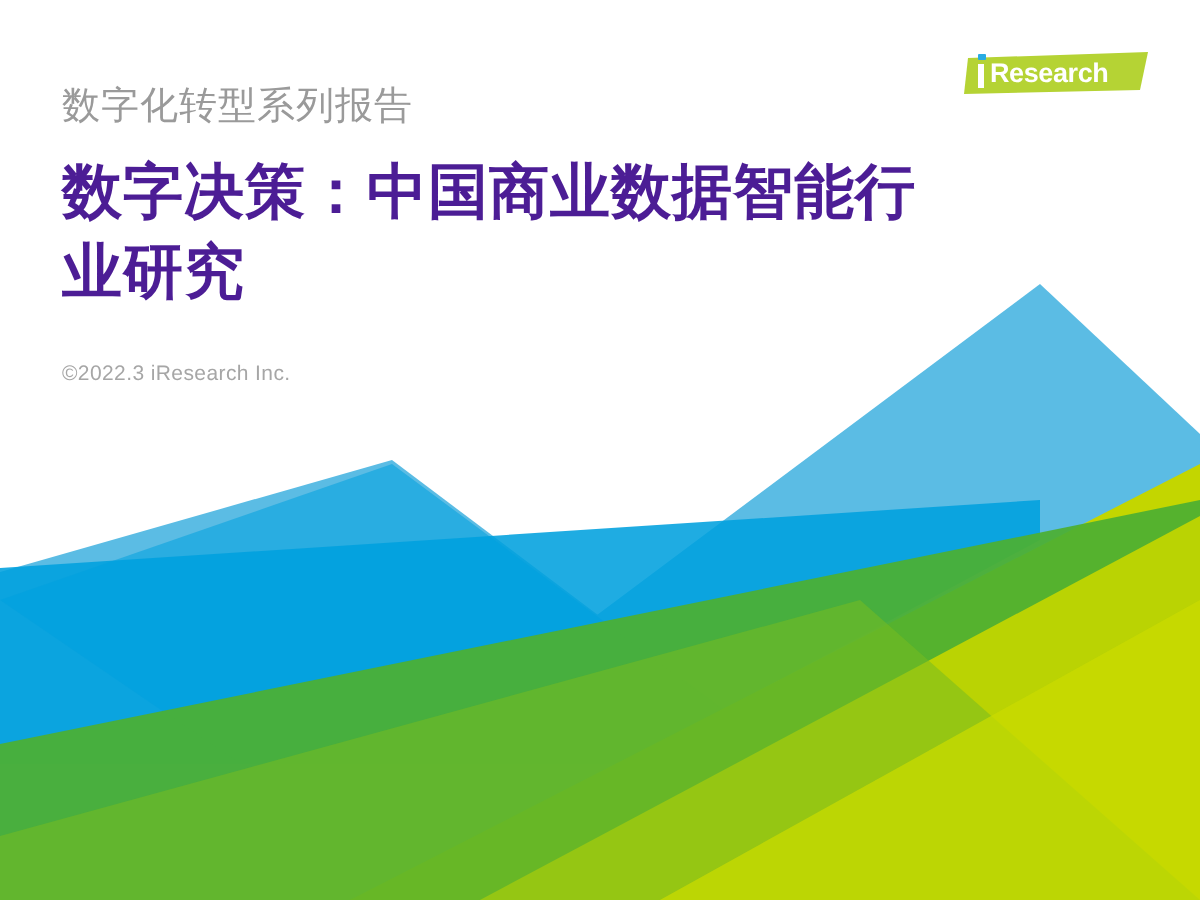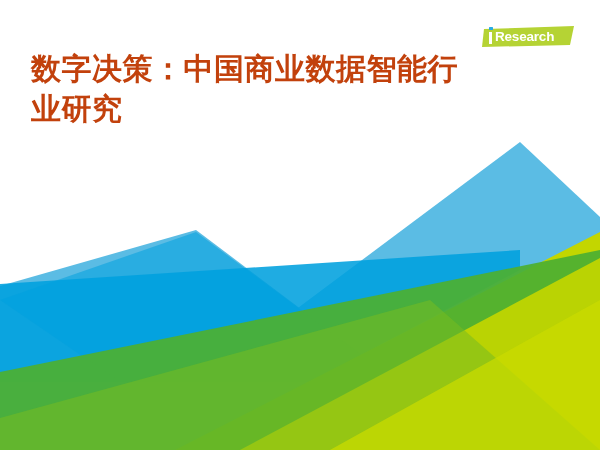--- a/index.html
+++ b/index.html
@@ -101,21 +101,21 @@
     color: #9a9a9a;
     letter-spacing: 0.5px;
     line-height: 28px;
     white-space: nowrap;
     font-family: "Liberation Sans", sans-serif;
   }
   #main-title {
     margin-top: 9px;
     font-size: 30px;
     font-weight: bold;
-    color: #c2410c;
+    color: #4c1d95;
     line-height: 40px;
     letter-spacing: 0.5px;
     width: 450px;
     font-family: "Liberation Sans", sans-serif;
   }
   #copyright {
     margin-top: 24px;
     font-size: 10.5px;
     color: #a6a6a6;
     letter-spacing: 0.2px;
@@ -154,16 +154,18 @@
       <svg width="96" height="22" viewBox="0 0 96 22" xmlns="http://www.w3.org/2000/svg">
         <polygon points="2,3 92,0 88,19 0,21" fill="#B5D334"></polygon>
       </svg>
       <span id="logo-i-dot"></span>
       <span id="logo-i-stem"></span>
       <span id="logo-wordmark">Research</span>
     </div>
   </div>
 
   <div id="text-block">
+    <div id="series-label">数字化转型系列报告</div>
     <div id="main-title">数字决策：中国商业数据智能行业研究</div>
+    <div id="copyright">©2022.3 iResearch Inc.</div>
   </div>
 
 </div>
 
 </body></html>

